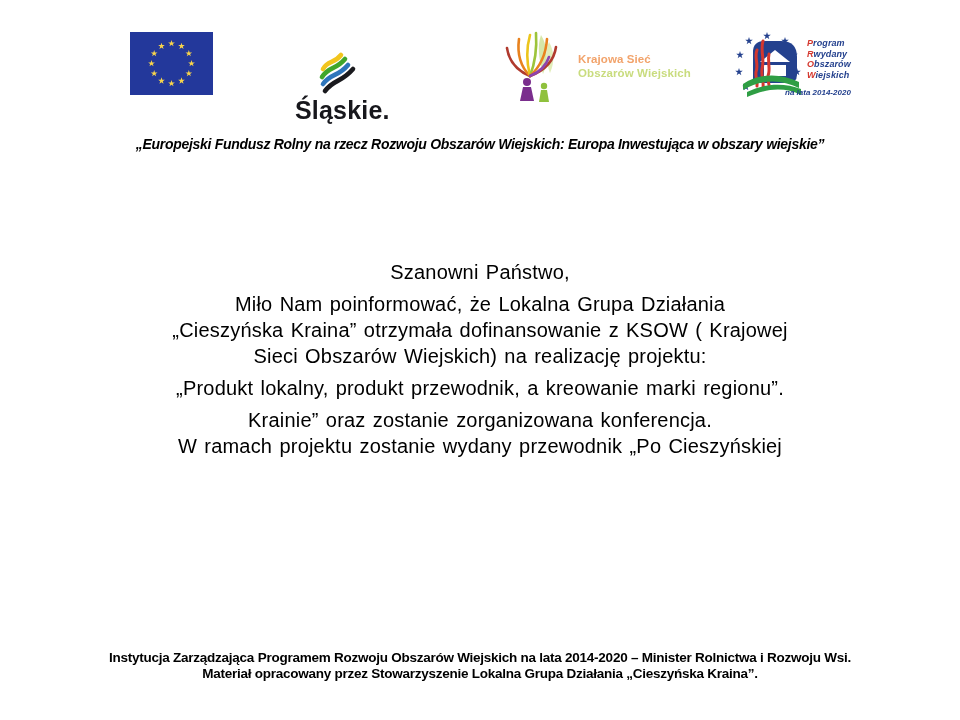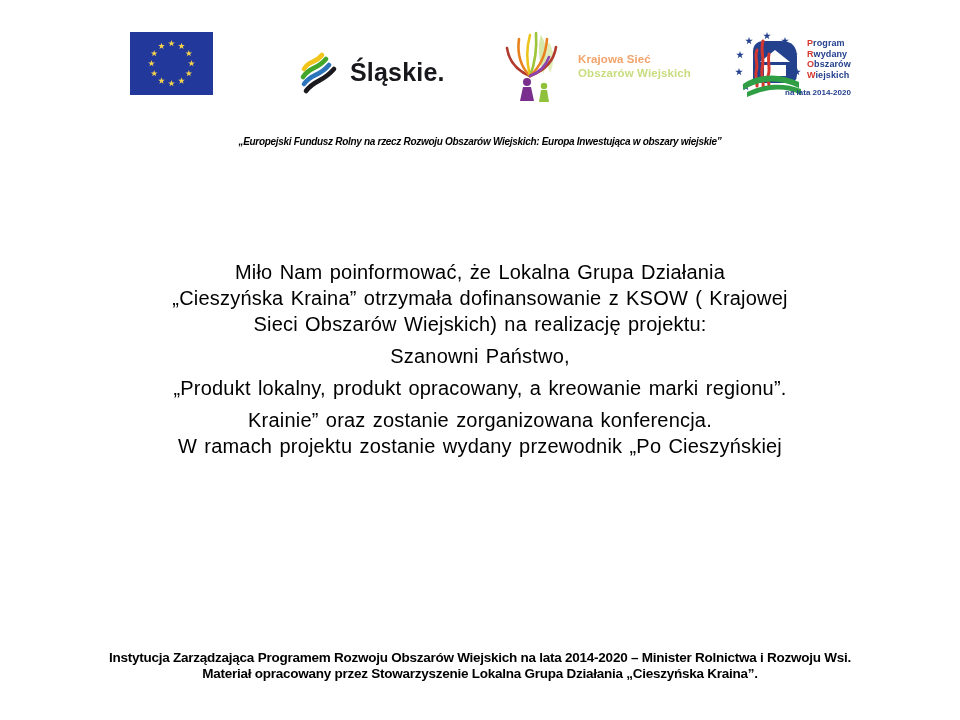--- a/index.html
+++ b/index.html
@@ -5,36 +5,36 @@
   * { margin:0; padding:0; box-sizing:border-box; }
   html,body { background:#ffffff; }
   .slide {
     position:relative; width:960px; height:720px; margin:0 auto;
     background:#ffffff; overflow:hidden; color:#000;
     font-family:"Liberation Sans", sans-serif;
   }
   
   .logo { position:absolute; }
   .eu-flag { left:130px; top:32px; width:83px; height:63px; }
-  .slaskie { left:296px; top:48px; display:flex; align-items:center; }
+  .slaskie { left:287px; top:48px; display:flex; align-items:center;flex-direction:column; }
   .slaskie-word { font-size:25px; font-weight:bold; color:#17171c; margin-left:8px; letter-spacing:0.2px; }
   .ksow { left:496px; top:26px; display:flex; align-items:center; }
   .ksow-text { margin-left:2px; font-weight:bold; font-size:11.5px; line-height:14px; letter-spacing:0.1px; }
   .ksow-l1 { color:#f2a36b; }
   .ksow-l2 { color:#c9dc7e; }
-  .prow { left:733px; top:26px; width:140px; height:86px; }
+  .prow { left:733px; top:26px; width:140px; height:86px;font-style:italic; }
   .prow svg { position:absolute; left:0; top:0; }
   .prow-words { position:absolute; left:74px; top:12px; font-weight:bold; font-size:9px; line-height:10.5px; color:#24418e; letter-spacing:0.1px; }
   .prow-words .ini { color:#d4372e; }
   .prow-sub { position:absolute; left:52px; top:62px; font-weight:bold; font-size:8px; color:#24418e; white-space:nowrap; }
   
   .subheader {
     position:absolute; top:136px; left:0; width:100%;
     text-align:center; font-weight:bold; font-style:italic;
-    font-size:10px; letter-spacing:-0.3px; color:#000;
+    font-size:14px; letter-spacing:-0.3px; color:#000;
   }
   
   .body-text {
     position:absolute; top:259px; left:0; width:100%;
     text-align:center; font-size:20px; line-height:26px;
     letter-spacing:0.2px; word-spacing:1.5px;
   }
   .body-text .para { margin-bottom:6px; }
   .body-text .line { white-space:nowrap; }
   
@@ -138,29 +138,29 @@
       <div><span class="ini">O</span><span>bszarów</span></div>
       <div><span class="ini">W</span><span>iejskich</span></div>
     </div>
     <div class="prow-sub">na lata 2014-2020</div>
   </div>
 
   <div class="subheader">„Europejski Fundusz Rolny na rzecz Rozwoju Obszarów Wiejskich: Europa Inwestująca w obszary wiejskie”</div>
 
   <div class="body-text">
     <div class="para">
+      <div class="line">Szanowni Państwo,</div>
+    </div>
+    <div class="para">
       <div class="line">Miło Nam poinformować, że Lokalna Grupa Działania</div>
       <div class="line">„Cieszyńska Kraina” otrzymała dofinansowanie z KSOW ( Krajowej</div>
       <div class="line">Sieci Obszarów Wiejskich) na realizację projektu:</div>
     </div>
     <div class="para">
-      <div class="line">Szanowni Państwo,</div>
-    </div>
-    <div class="para">
-      <div class="line">„Produkt lokalny, produkt opracowany, a kreowanie marki regionu”.</div>
+      <div class="line">„Produkt lokalny, produkt przewodnik, a kreowanie marki regionu”.</div>
     </div>
     <div class="para">
       <div class="line">Krainie” oraz zostanie zorganizowana konferencja.</div>
       <div class="line">W ramach projektu zostanie wydany przewodnik „Po Cieszyńskiej</div>
     </div>
   </div>
 
   <div class="footer">
     <div class="para">
       <div class="line">Instytucja Zarządzająca Programem Rozwoju Obszarów Wiejskich na lata 2014-2020 – Minister Rolnictwa i Rozwoju Wsi.</div>

